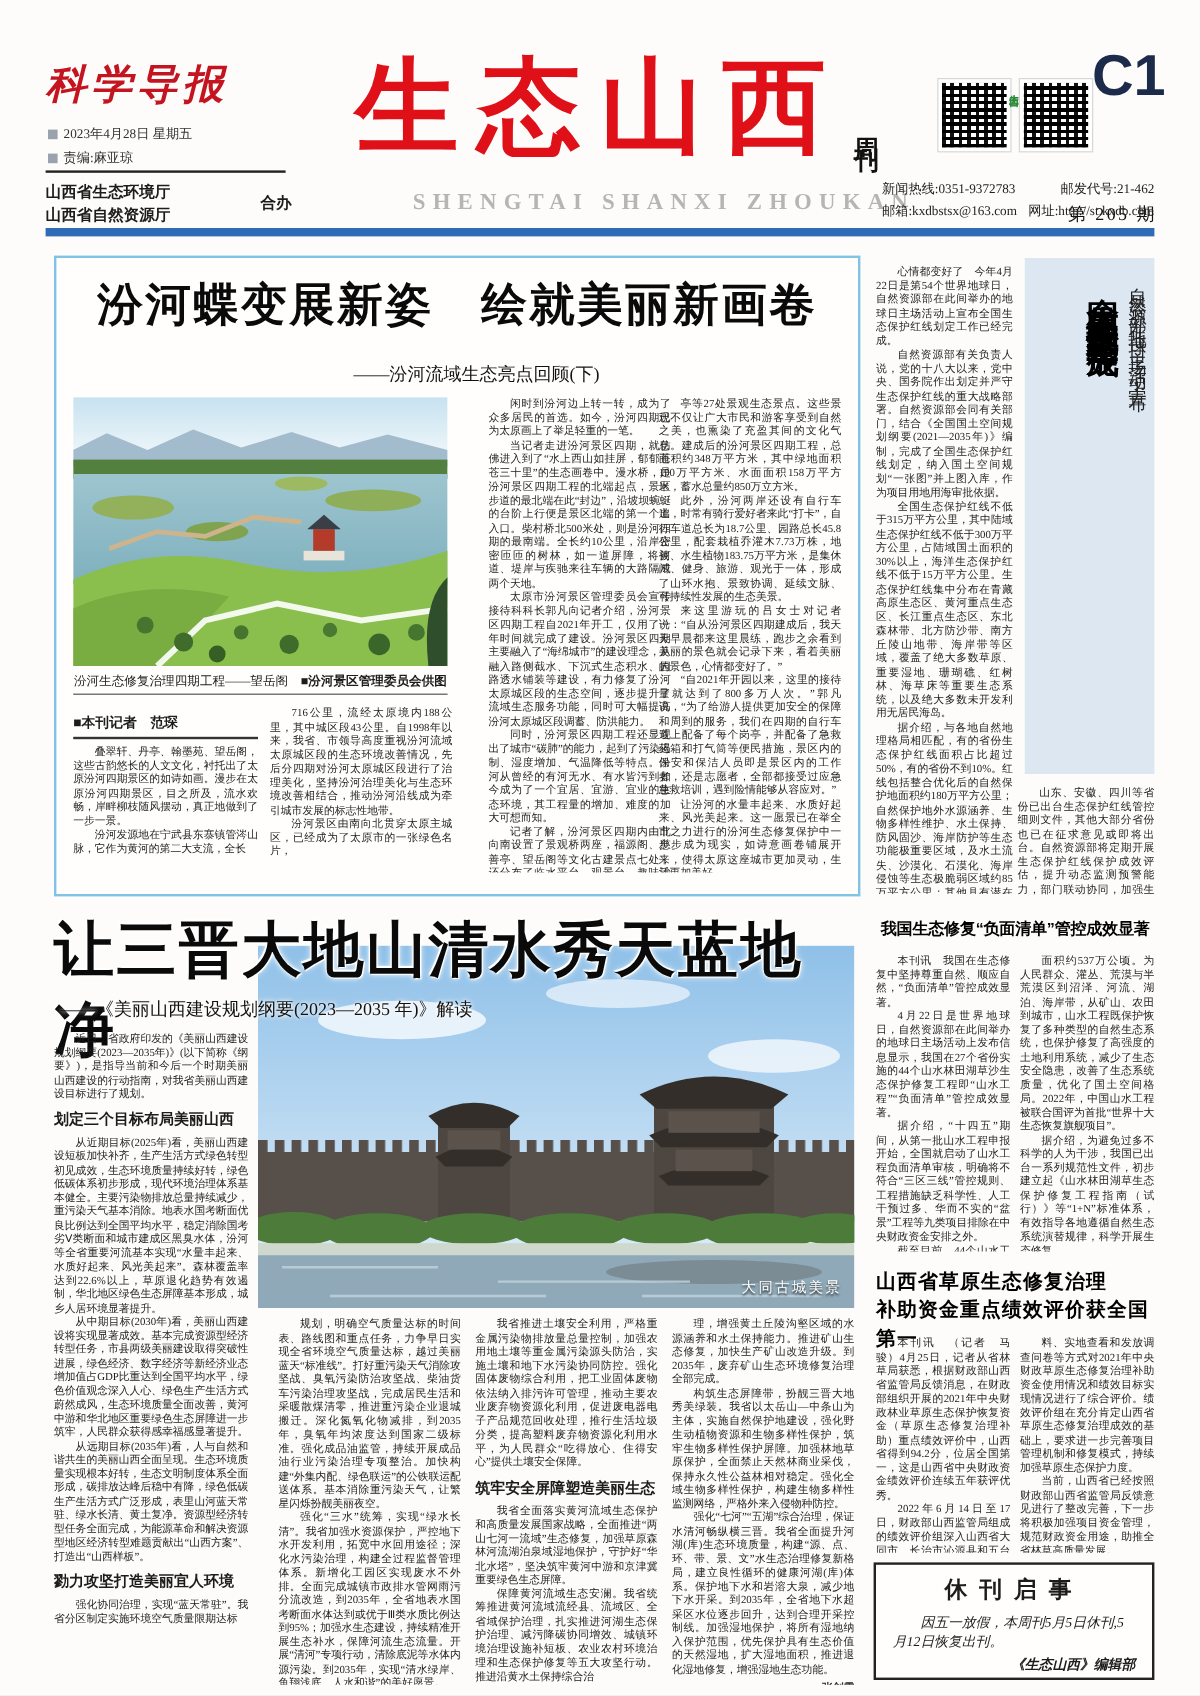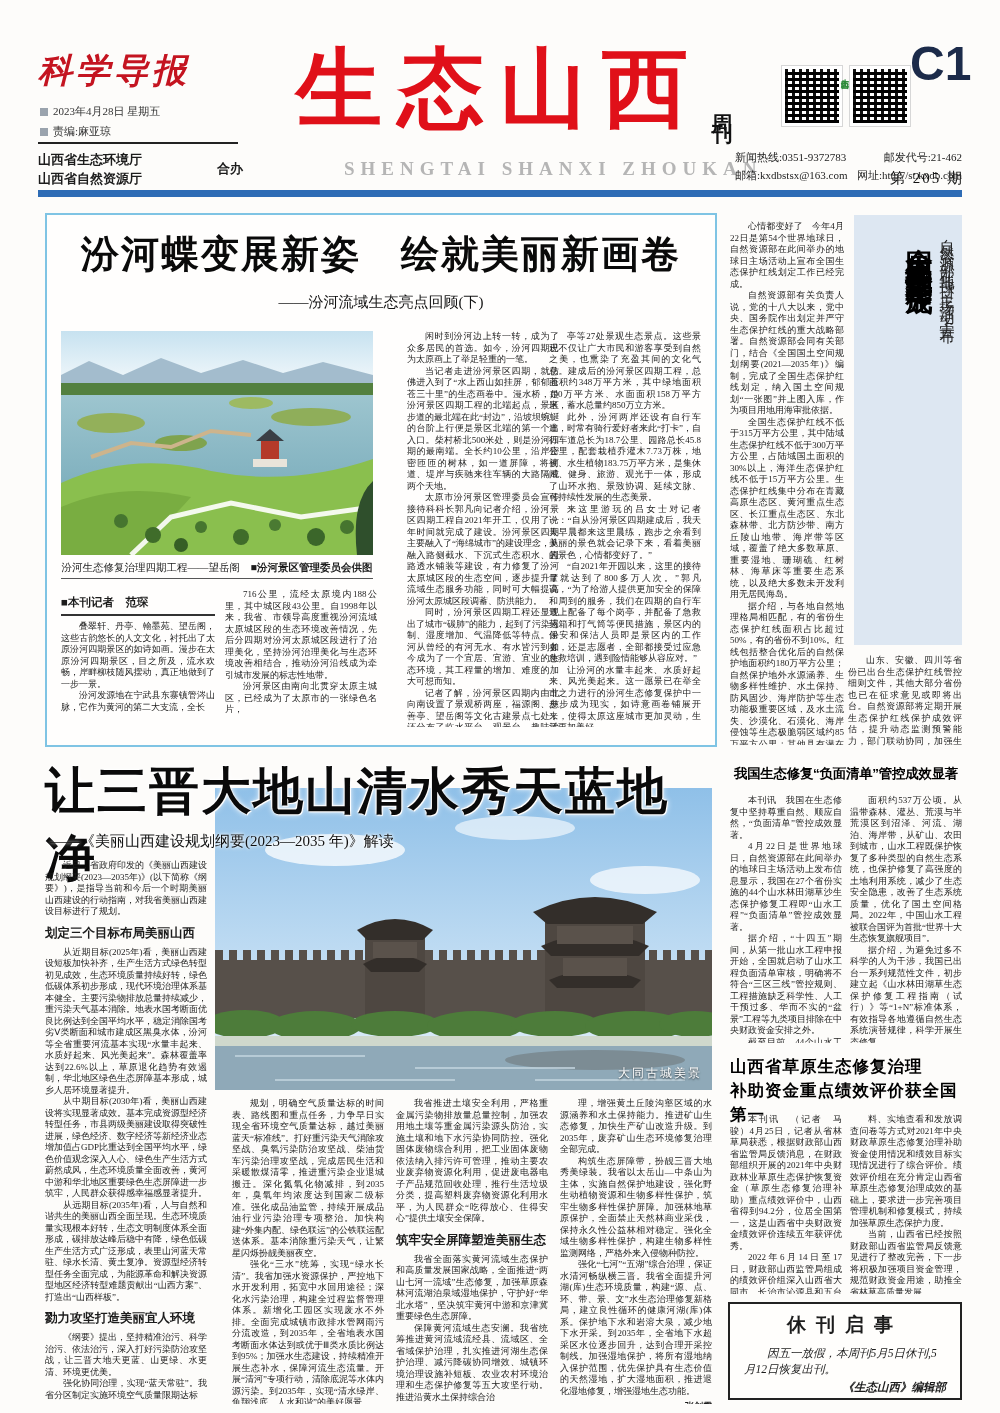--- a/index.html
+++ b/index.html
@@ -56,21 +56,21 @@
   
   .a3title{font-family:"Liberation Sans",sans-serif;font-weight:bold;font-size:50px;letter-spacing:2px;
            color:#0a0a0a;text-shadow:0 0 3px #fff,0 0 6px #fff,1px 1px 0 #fff,-1px -1px 0 #fff;}
   .a3sub{font-size:15px;color:#111;text-shadow:0 0 3px #fff,0 0 5px #fff;}
   .photocaption{position:absolute;right:10px;bottom:8px;color:#fff;font-size:12px;letter-spacing:2px;
                 text-shadow:0 1px 2px rgba(0,0,0,.8);}
 
   
   .a4title{font-family:"Liberation Sans",sans-serif;font-weight:bold;font-size:13.4px;
            letter-spacing:-0.2px;text-align:center;white-space:nowrap;color:#000;}
-  .a5title{font-family:Liberation Mono, monospace;font-weight:bold;font-size:16.5px;
+  .a5title{font-family:Liberation Serif, serif;font-weight:bold;font-size:16.5px;
            line-height:24px;letter-spacing:1px;color:#000;}
 
   
   .notice{border:2px solid #222;box-sizing:border-box;padding:8px 14px;background:#fffefc;}
   .notice-title{text-align:center;font-family:"Liberation Sans",sans-serif;font-weight:bold;
                 font-size:19px;letter-spacing:10px;}
   .notice-body{font-size:11.5px;font-style:italic;text-indent:2em;margin-top:7px;line-height:16px;}
   .notice-sig{font-size:11.5px;font-style:italic;font-weight:bold;text-align:right;margin-top:3px;}
 </style>
 </head>
@@ -113,21 +113,21 @@
   </div>
   <div class="abs contact" style="left:735px;top:168px;">
     <span>邮箱:kxdbstsx@163.com</span>
     <span>网址:http://st.kxdb.com</span>
   </div>
 
   <div class="abs bluebar" style="left:38px;top:190px;width:924px;"></div>
 
   <div class="abs a1box" style="left:45px;top:213px;width:668px;height:530px;">
     <div class="abs a1title" style="left:0;top:14px;width:100%;">汾河蝶变展新姿　绘就美丽新画卷</div>
-    <div class="abs a1sub" style="left:0;top:78px;width:100%;">——汾河流域生态亮点回顾(下)</div>
+    <div class="abs a1sub" style="left:0;top:88px;width:100%;padding-left:16px;">——汾河流域生态亮点回顾(下)</div>
 
     <div class="abs photoframe" style="left:14px;top:116px;width:312px;height:224px;">
       <svg width="312" height="224" viewBox="0 0 312 224">
         <defs>
           <linearGradient id="sky1" x1="0" y1="0" x2="0" y2="1">
             <stop offset="0" stop-color="#c7e2f0"></stop>
               <stop offset="1" stop-color="#eef6fa"></stop>
           </linearGradient>
           <linearGradient id="water1" x1="0" y1="0" x2="0" y2="1">
             <stop offset="0" stop-color="#9dc5cf"></stop>
@@ -266,21 +266,20 @@
     <div class="abs a3title" style="left:7px;top:6px;width:665px;">让三晋大地山清水秀天蓝地净</div>
     <div class="abs a3sub" style="left:12px;top:80px;">——《美丽山西建设规划纲要(2023—2035 年)》解读</div>
 
     <div class="abs coltext" style="left:7px;top:108px;width:162px;height:542px;">
         <div class="para">近日，省政府印发的《美丽山西建设规划纲要(2023—2035年)》(以下简称《纲要》)，是指导当前和今后一个时期美丽山西建设的行动指南，对我省美丽山西建设目标进行了规划。</div>
         <div class="col-subhead">划定三个目标布局美丽山西</div>
         <div class="para">从近期目标(2025年)看，美丽山西建设短板加快补齐，生产生活方式绿色转型初见成效，生态环境质量持续好转，绿色低碳体系初步形成，现代环境治理体系基本健全。主要污染物排放总量持续减少，重污染天气基本消除。地表水国考断面优良比例达到全国平均水平，稳定消除国考劣Ⅴ类断面和城市建成区黑臭水体，汾河等全省重要河流基本实现“水量丰起来、水质好起来、风光美起来”。森林覆盖率达到22.6%以上，草原退化趋势有效遏制，华北地区绿色生态屏障基本形成，城乡人居环境显著提升。</div>
         <div class="para">从中期目标(2030年)看，美丽山西建设将实现显著成效。基本完成资源型经济转型任务，市县两级美丽建设取得突破性进展，绿色经济、数字经济等新经济业态增加值占GDP比重达到全国平均水平，绿色价值观念深入人心、绿色生产生活方式蔚然成风，生态环境质量全面改善，黄河中游和华北地区重要绿色生态屏障进一步筑牢，人民群众获得感幸福感显著提升。</div>
         <div class="para">从远期目标(2035年)看，人与自然和谐共生的美丽山西全面呈现。生态环境质量实现根本好转，生态文明制度体系全面形成，碳排放达峰后稳中有降，绿色低碳生产生活方式广泛形成，表里山河蓝天常驻、绿水长清、黄土复净。资源型经济转型任务全面完成，为能源革命和解决资源型地区经济转型难题贡献出“山西方案”、打造出“山西样板”。</div>
         <div class="col-subhead">勠力攻坚打造美丽宜人环境</div>
-        <div class="para">《纲要》提出，坚持精准治污、科学治污、依法治污，深入打好污染防治攻坚战，让三晋大地天更蓝、山更绿、水更清、环境更优美。</div>
         <div class="para">强化协同治理，实现“蓝天常驻”。我省分区制定实施环境空气质量限期达标</div>
       </div>
     <div class="abs coltext" style="left:194px;top:346px;width:152px;height:306px;">
         <div class="para">规划，明确空气质量达标的时间表、路线图和重点任务，力争早日实现全省环境空气质量达标，越过美丽蓝天“标准线”。打好重污染天气消除攻坚战、臭氧污染防治攻坚战、柴油货车污染治理攻坚战，完成居民生活和采暖散煤清零，推进重污染企业退城搬迁。深化氮氧化物减排，到2035年，臭氧年均浓度达到国家二级标准。强化成品油监管，持续开展成品油行业污染治理专项整治。加快构建“外集内配、绿色联运”的公铁联运配送体系。基本消除重污染天气，让繁星闪烁扮靓美丽夜空。</div>
         <div class="para">强化“三水”统筹，实现“绿水长清”。我省加强水资源保护，严控地下水开发利用，拓宽中水回用途径；深化水污染治理，构建全过程监督管理体系。新增化工园区实现废水不外排。全面完成城镇市政排水管网雨污分流改造，到2035年，全省地表水国考断面水体达到或优于Ⅲ类水质比例达到95%；加强水生态建设，持续精准开展生态补水，保障河流生态流量。开展“清河”专项行动，清除底泥等水体内源污染。到2035年，实现“清水绿岸、鱼翔浅底、人水和谐”的美好愿景。</div>
       </div>
     <div class="abs coltext" style="left:358px;top:346px;width:152px;height:306px;">
         <div class="para">我省推进土壤安全利用，严格重金属污染物排放量总量控制，加强农用地土壤等重金属污染源头防治，实施土壤和地下水污染协同防控。强化固体废物综合利用，把工业固体废物依法纳入排污许可管理，推动主要农业废弃物资源化利用，促进废电器电子产品规范回收处理，推行生活垃圾分类，提高塑料废弃物资源化利用水平，为人民群众“吃得放心、住得安心”提供土壤安全保障。</div>
         <div class="col-subhead">筑牢安全屏障塑造美丽生态</div>
         <div class="para">我省全面落实黄河流域生态保护和高质量发展国家战略，全面推进“两山七河一流域”生态修复，加强草原森林河流湖泊泉域湿地保护，守护好“华北水塔”，坚决筑牢黄河中游和京津冀重要绿色生态屏障。</div>
@@ -296,21 +295,21 @@
 
   <div class="abs" style="left:730px;top:765px;width:232px;height:280px;">
     <div class="a4title">我国生态修复“负面清单”管控成效显著</div>
     <div class="abs coltext" style="left:0;top:30px;width:112px;height:248px;">
         <div class="para">本刊讯　我国在生态修复中坚持尊重自然、顺应自然，“负面清单”管控成效显著。</div>
         <div class="para">4月22日是世界地球日，自然资源部在此间举办的地球日主场活动上发布信息显示，我国在27个省份实施的44个山水林田湖草沙生态保护修复工程即“山水工程”“负面清单”管控成效显著。</div>
         <div class="para">据介绍，“十四五”期间，从第一批山水工程申报开始，全国就启动了山水工程负面清单审核，明确将不符合“三区三线”管控规则、工程措施缺乏科学性、人工干预过多、华而不实的“盆景”工程等九类项目排除在中央财政资金安排之外。</div>
         <div class="para">截至目前，44个山水工程累计完成生态保护和修复</div>
       </div>
     <div class="abs coltext" style="left:120px;top:30px;width:112px;height:248px;">
-        <div class="para">面积约537万公顷。从温带森林、灌丛、荒漠与半荒漠区到沼泽、河流、湖泊、海岸带，从矿山、农田到城市，山水工程既保护恢复了多种类型的自然生态系统，也保护修复了高强度的土地利用系统，减少了生态安全隐患，改善了生态系统质量，优化了国土空间格局。2022年，中国山水工程被联合国评为首批“世界十大生态恢复旗舰项目”。</div>
+        <div class="para">面积约537万公顷。为人民群众、灌丛、荒漠与半荒漠区到沼泽、河流、湖泊、海岸带，从矿山、农田到城市，山水工程既保护恢复了多种类型的自然生态系统，也保护修复了高强度的土地利用系统，减少了生态安全隐患，改善了生态系统质量，优化了国土空间格局。2022年，中国山水工程被联合国评为首批“世界十大生态恢复旗舰项目”。</div>
         <div class="para">据介绍，为避免过多不科学的人为干涉，我国已出台一系列规范性文件，初步建立起《山水林田湖草生态保护修复工程指南（试行）》等“1+N”标准体系，有效指导各地遵循自然生态系统演替规律，科学开展生态修复。</div>
       </div>
   </div>
 
   <div class="abs" style="left:730px;top:1056px;width:232px;height:238px;">
     <div class="a5title">
       <div>山西省草原生态修复治理</div>
       <div>补助资金重点绩效评价获全国第一</div>
     </div>
     <div class="abs coltext" style="left:0;top:58px;width:112px;height:180px;">

